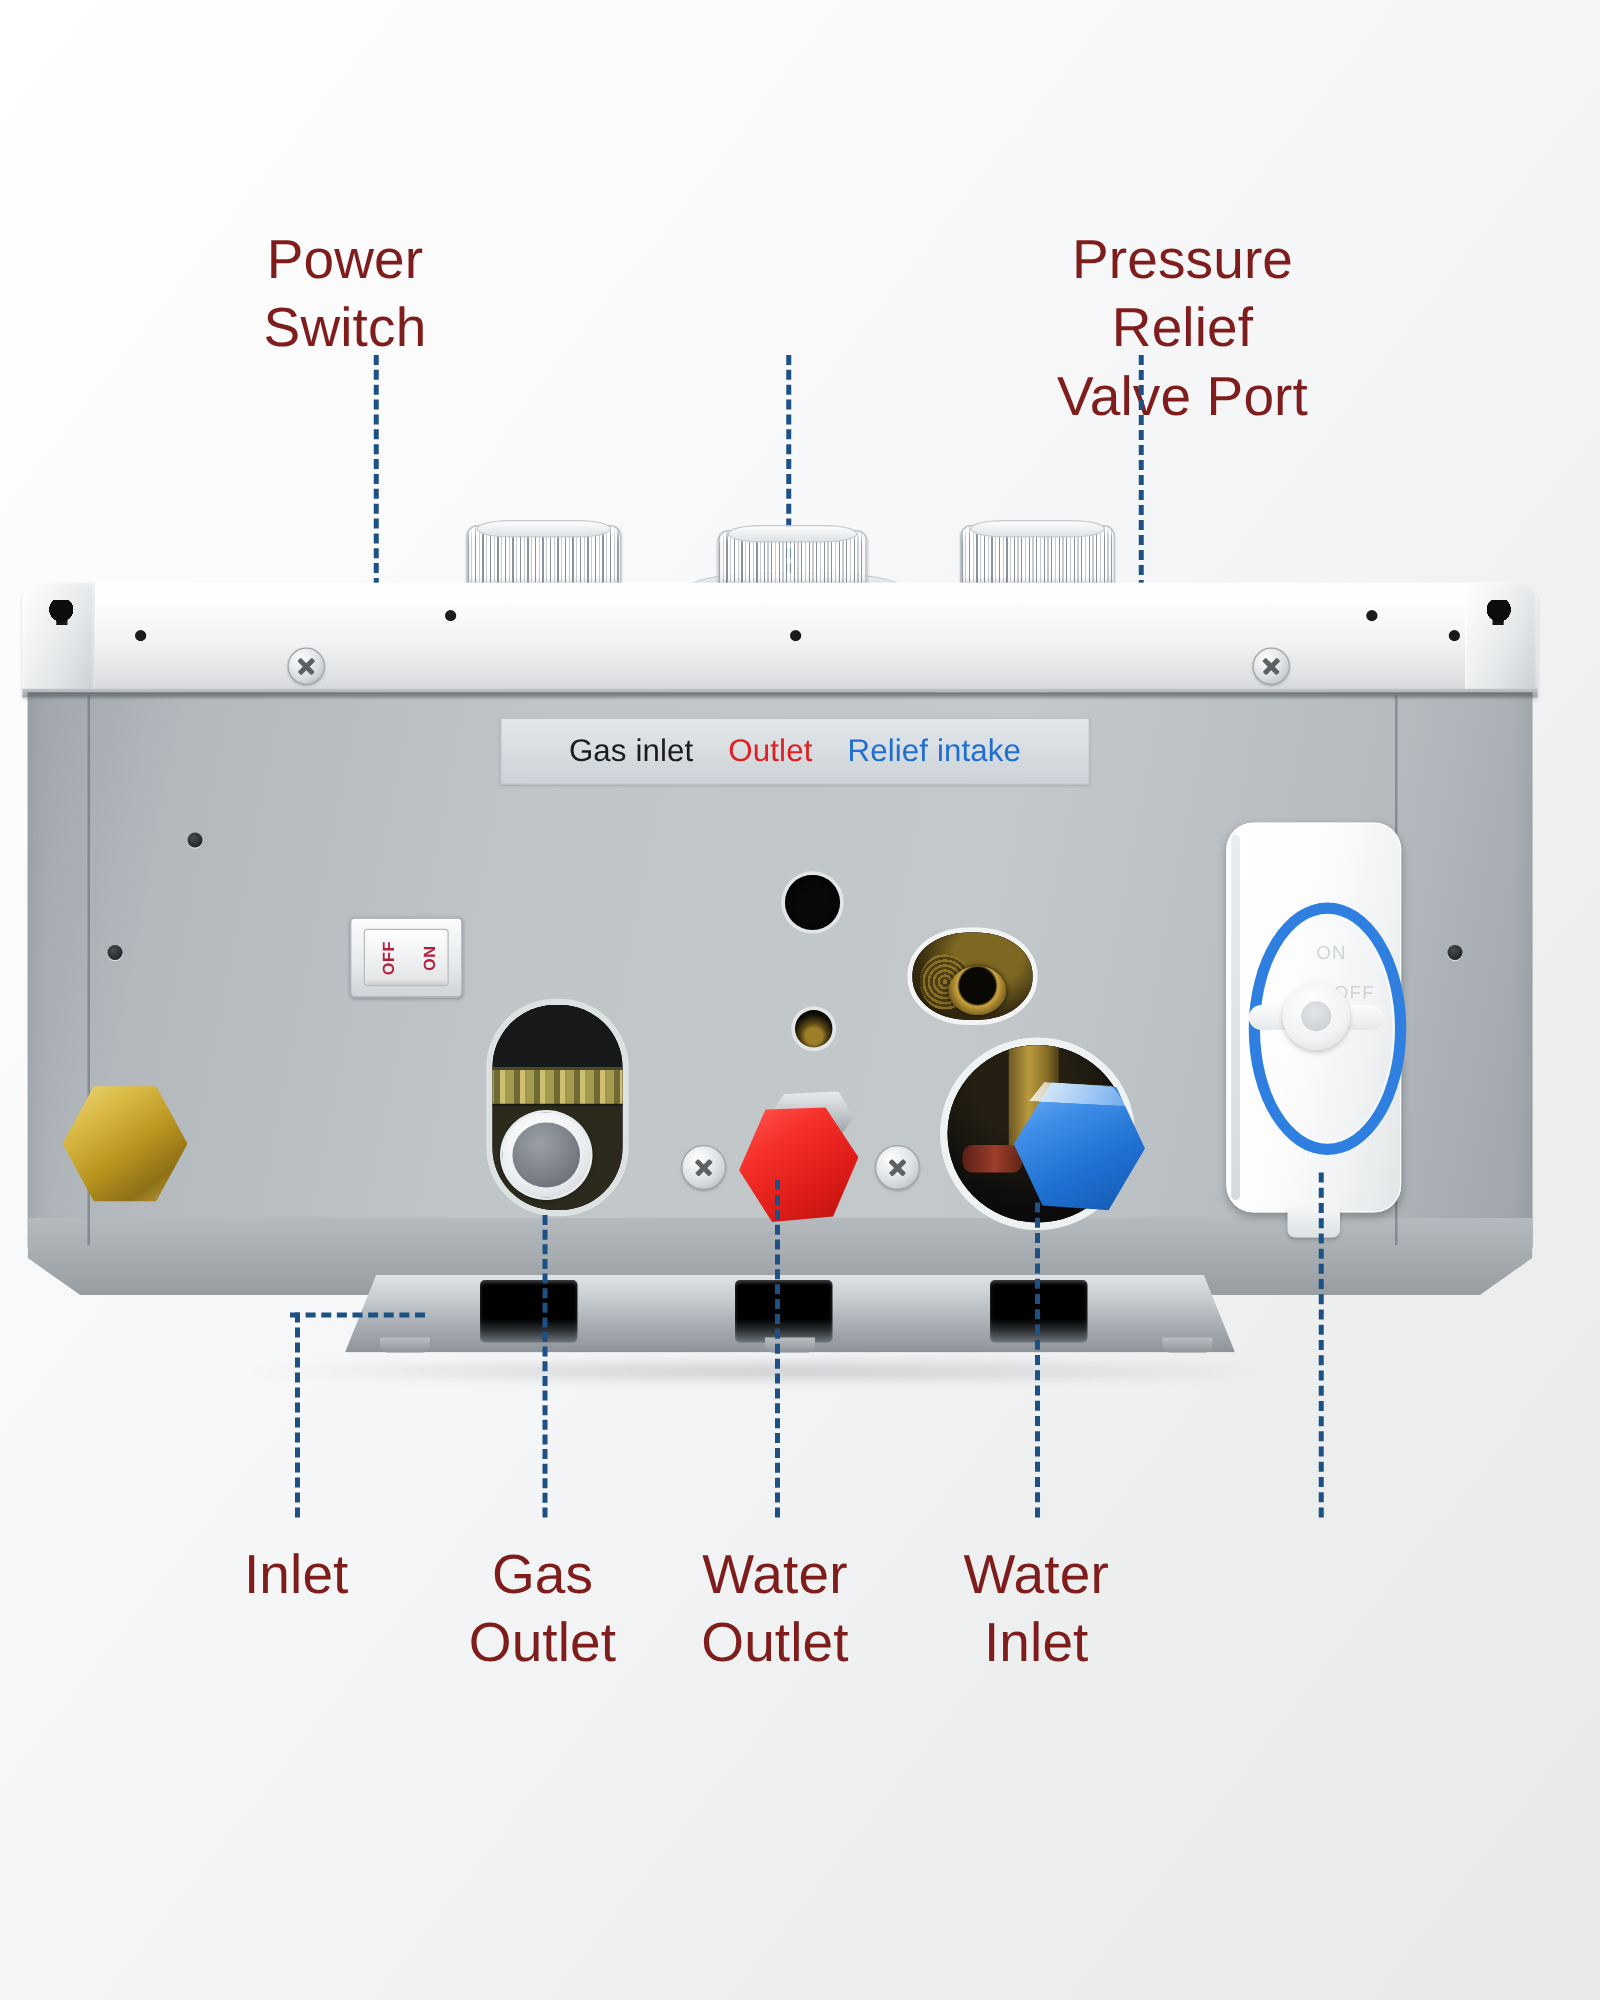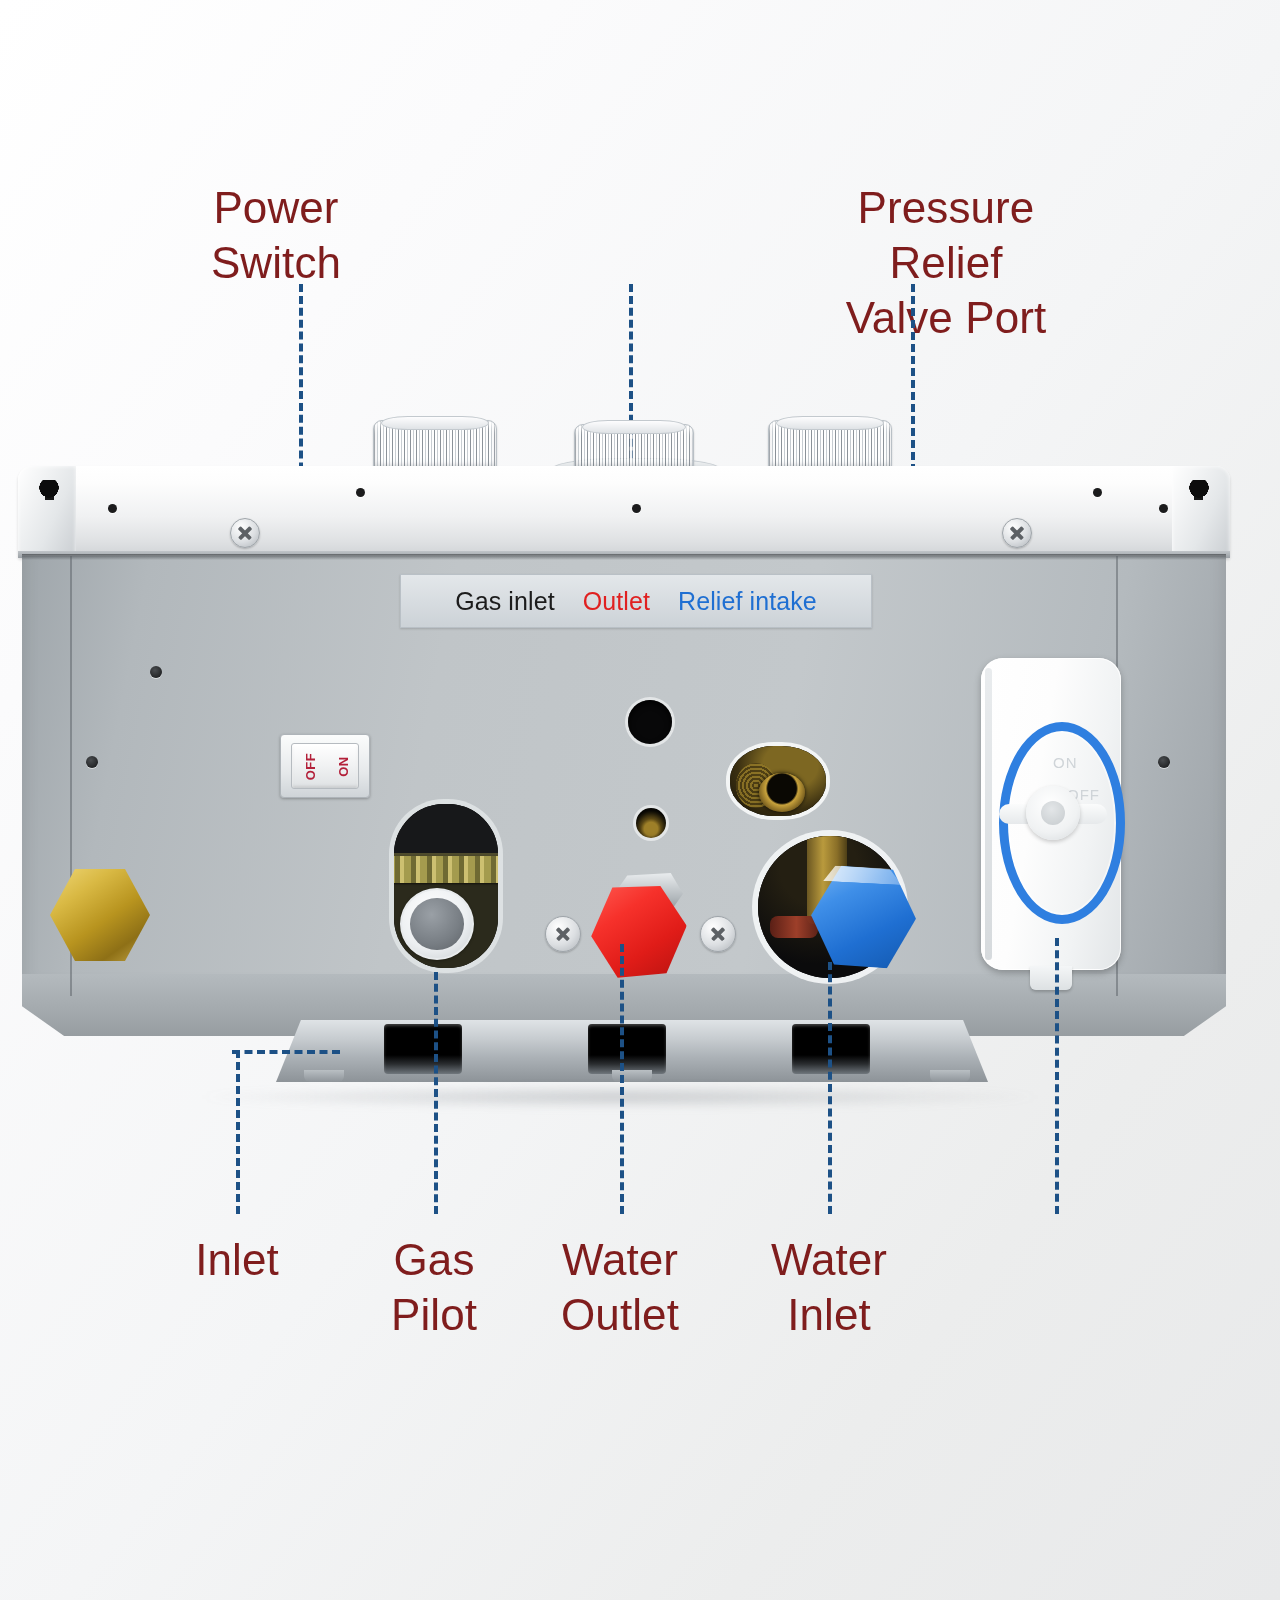--- a/index.html
+++ b/index.html
@@ -310,19 +310,19 @@
   <div class="lead-h" style="left:232px;top:1050px;width:108px;"></div>
   <div class="lead-v" style="left:236px;top:1050px;height:164px;"></div>
 
   <div class="lead-v" style="left:434px;top:972px;height:242px;"></div>
   <div class="lead-v" style="left:620px;top:944px;height:270px;"></div>
   <div class="lead-v" style="left:828px;top:962px;height:252px;"></div>
   <div class="lead-v" style="left:1055px;top:938px;height:276px;"></div>
 
   <div class="label" style="left:148px;top:1232px;width:178px;">Inlet</div>
   <div class="label" style="left:346px;top:1232px;width:176px;">Gas
-Pilot</div>
+Outlet</div>
   <div class="label" style="left:528px;top:1232px;width:184px;">Water
 Outlet</div>
   <div class="label" style="left:740px;top:1232px;width:178px;">Water
 Inlet</div>
 
 </div>
 
 </body></html>

